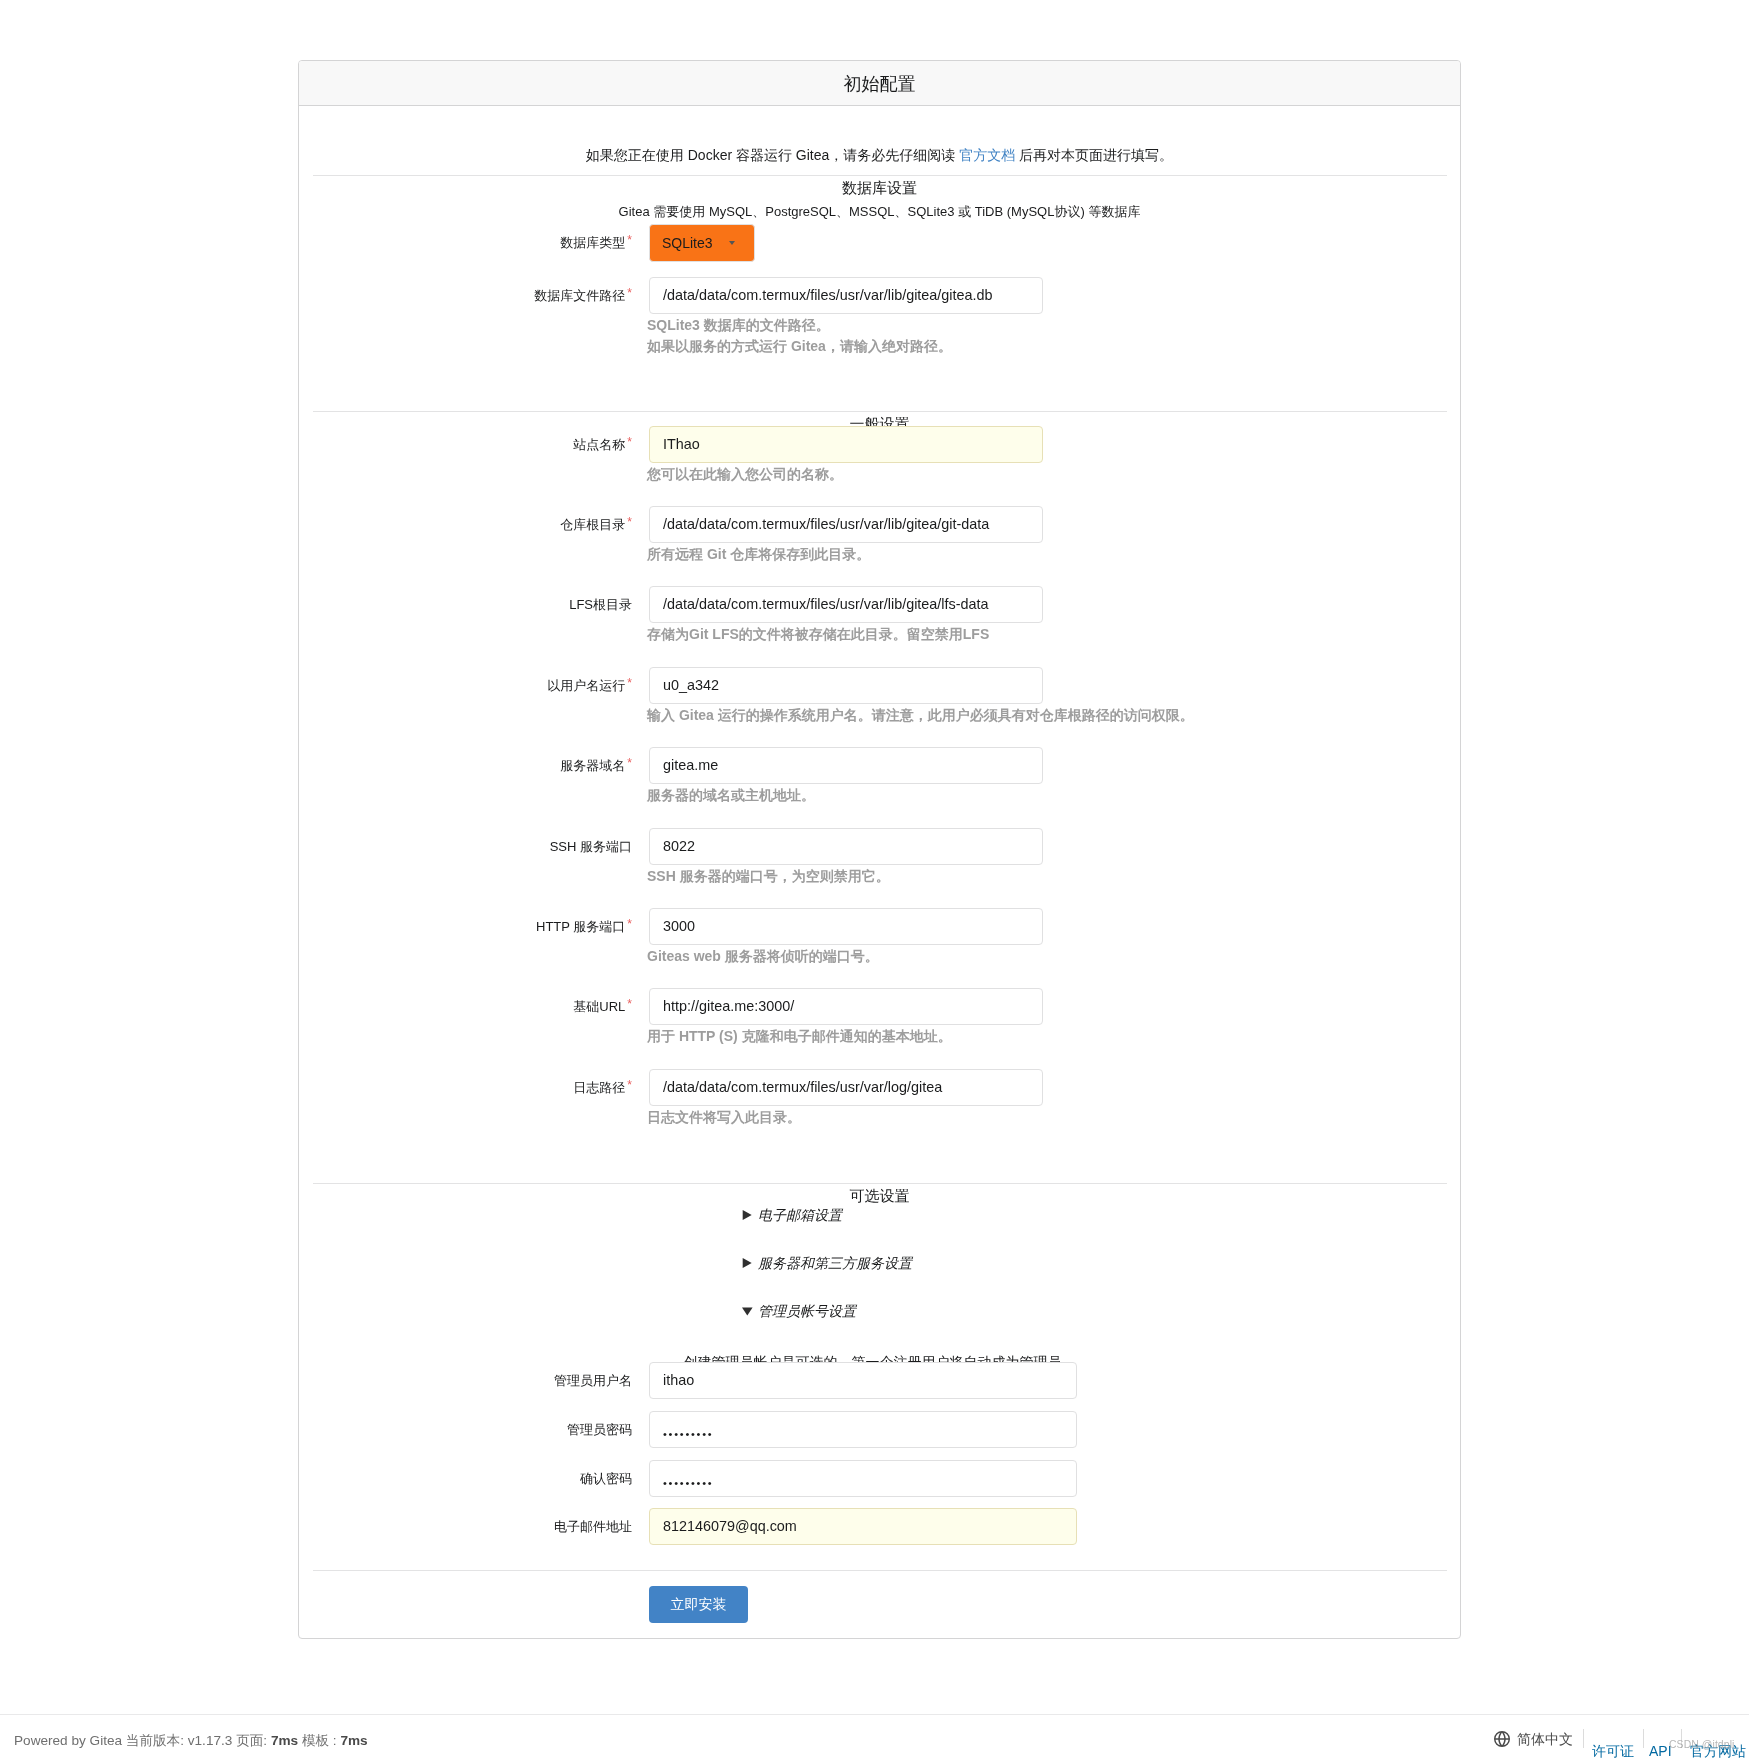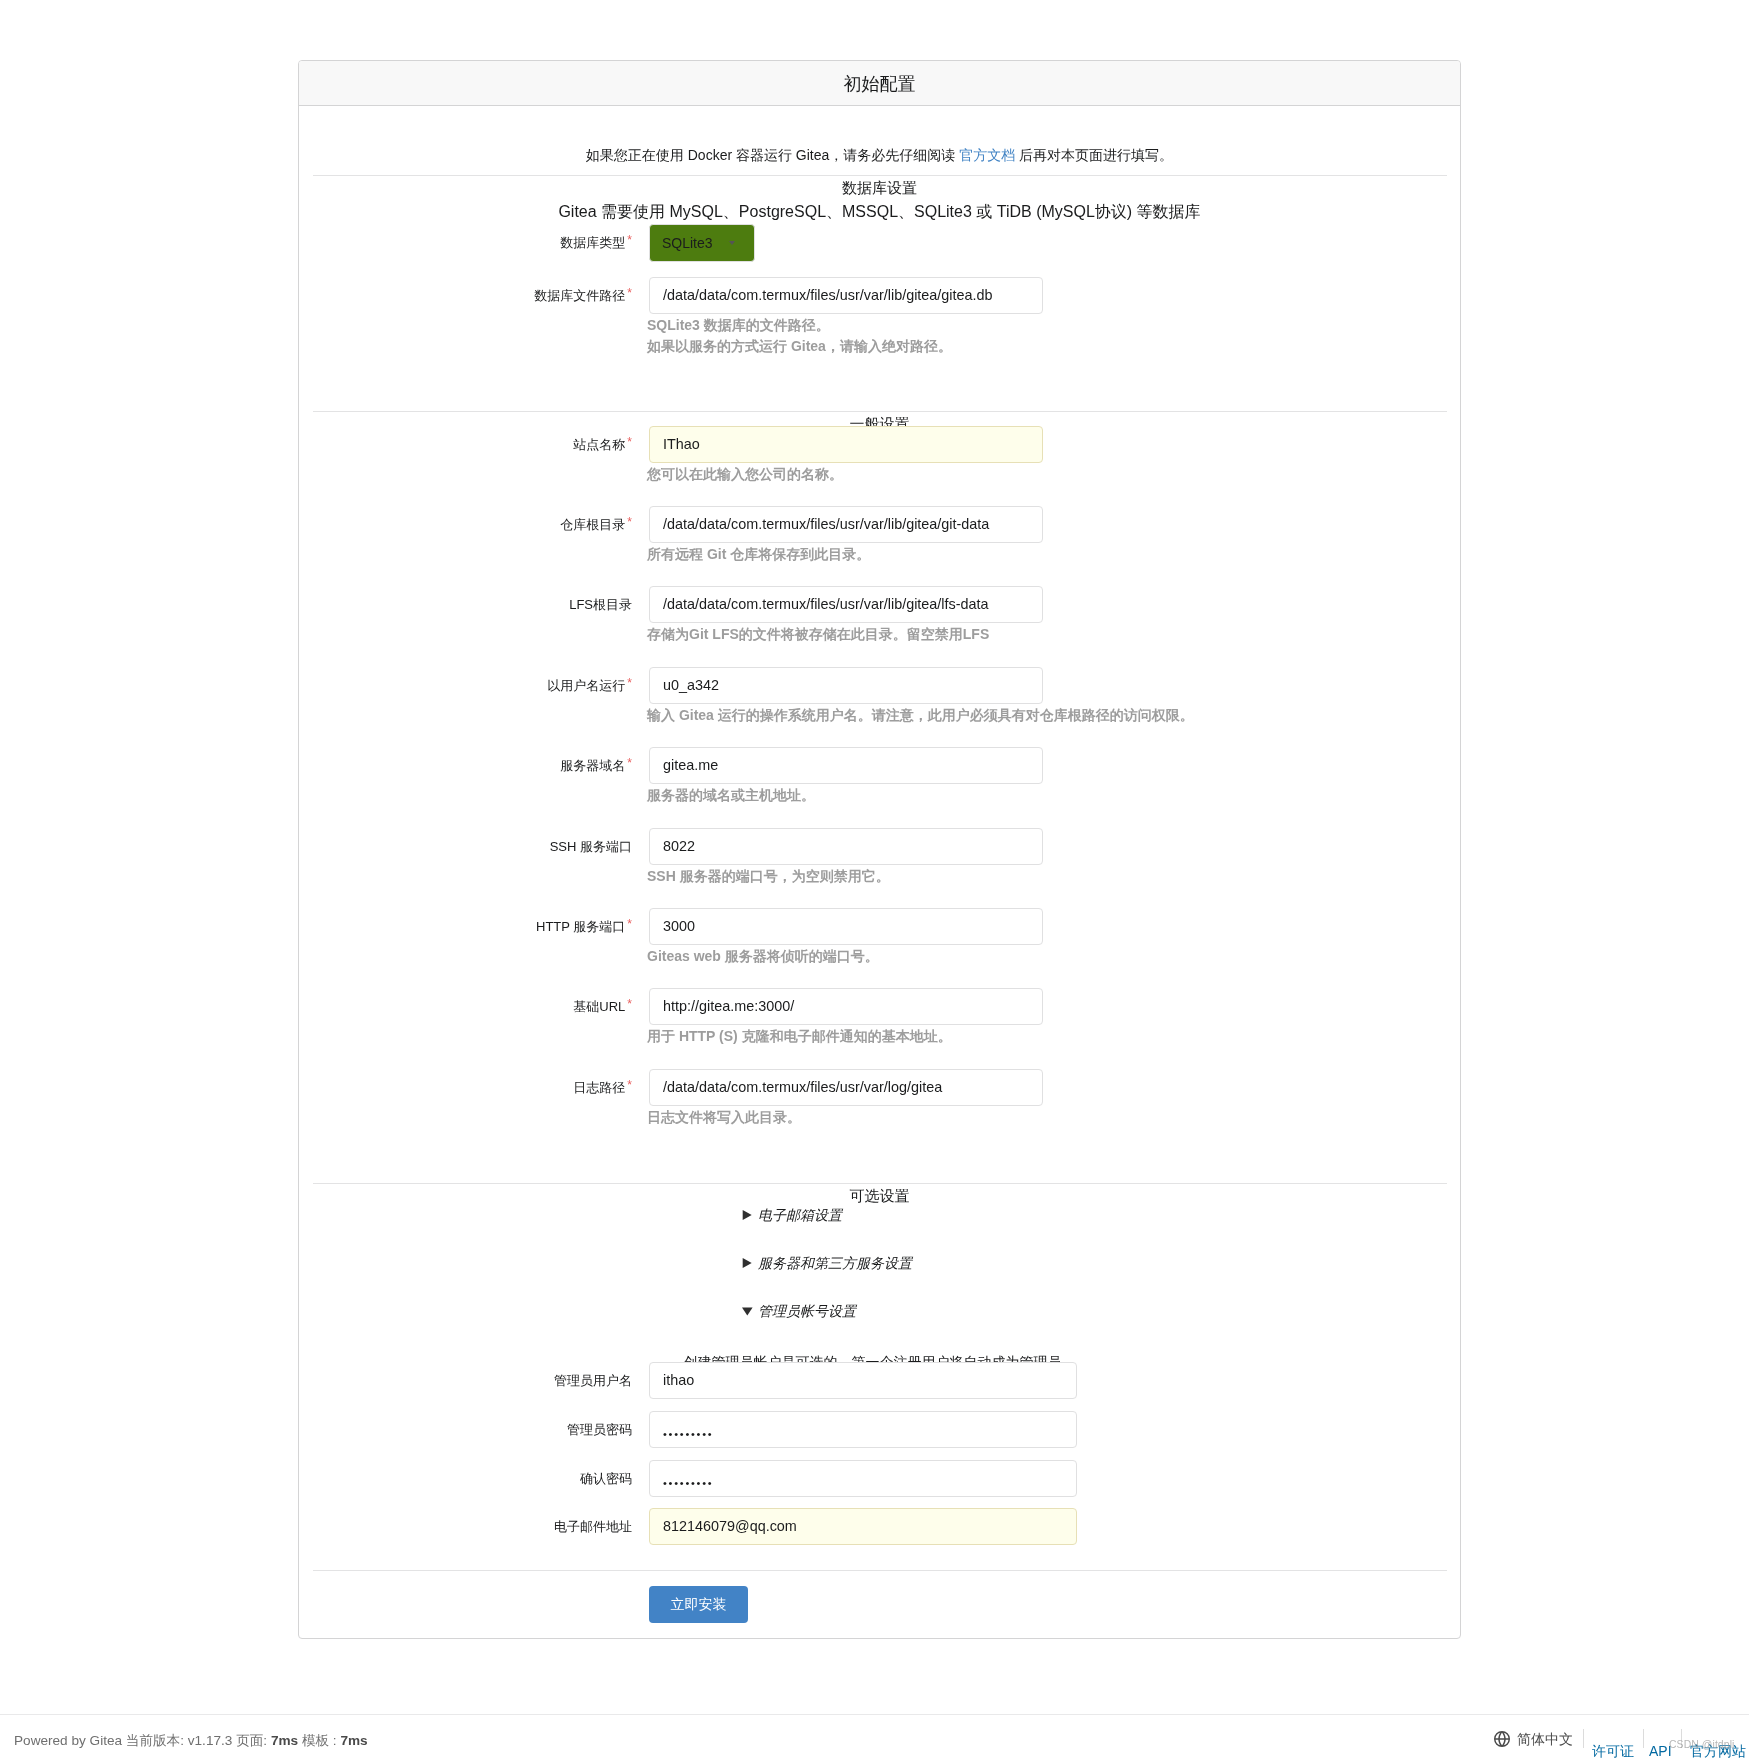--- a/index.html
+++ b/index.html
@@ -53,21 +53,21 @@
   }
   .txt.wide { width:428px; }
   .txt.warn { background:#fefeeb; border-color:#e7e0b6; }
   .txt.pw { font-size:11px; letter-spacing:1.75px; line-height:44px; }
   .help {
     position:absolute; left:647px; width:800px; font-size:14px;
     line-height:20.5px; color:#9d9d9d;font-weight:bold;
   }
   .sel {
     position:absolute; left:649px; width:106px; height:38px;
-    border:1px solid #e0e0e1; border-radius:4px; background:#4d7c0f;
+    border:1px solid #e0e0e1; border-radius:4px; background:#f97316;
     font-size:14px; line-height:36px; padding-left:12px;
   }
   .sel .caret {
     position:absolute; left:79px; top:16px;
     width:0; height:0; border-left:3.5px solid transparent;
     border-right:3.5px solid transparent; border-top:4.5px solid #555;
   }
   .acc { position:absolute; left:742px; font-size:14px; line-height:18px;font-style:italic; }
   .acc .tri { display:inline-block; width:11px; height:10px; position:relative;
               top:0px; margin-right:5px; }
@@ -96,21 +96,21 @@
 
 <div class="page">
   <div class="card"></div>
   <div class="card-header">初始配置</div>
   <div class="layer">
 
     <div class="abs ctr intro"><span>如果您正在使用 Docker 容器运行 Gitea，请务必先仔细阅读 </span><a href="#">官方文档</a><span> 后再对本页面进行填写。</span></div>
 
     <div class="abs ctr shead" style="top:154px">数据库设置</div>
     <div class="hr" style="top:175px"></div>
-    <div class="abs ctr note" style="top:178px;font-size:16px">Gitea 需要使用 MySQL、PostgreSQL、MSSQL、SQLite3 或 TiDB (MySQL协议) 等数据库</div>
+    <div class="abs ctr note" style="top:178px;font-size:13px">Gitea 需要使用 MySQL、PostgreSQL、MSSQL、SQLite3 或 TiDB (MySQL协议) 等数据库</div>
 
     <div class="flabel" style="top:234px"><span>数据库类型</span><span class="req">*</span></div>
     <div class="sel" style="top:224px"><span>SQLite3</span><span class="caret"></span></div>
 
     <div class="flabel" style="top:287px"><span>数据库文件路径</span><span class="req">*</span></div>
     <div class="txt" style="top:277px">/data/data/com.termux/files/usr/var/lib/gitea/gitea.db</div>
     <div class="help" style="top:315.0px"><span>SQLite3 数据库的文件路径。</span><br><span>如果以服务的方式运行 Gitea，请输入绝对路径。</span></div>
 
     <div class="abs ctr shead" style="top:390px">一般设置</div>
     <div class="hr" style="top:411px"></div>

